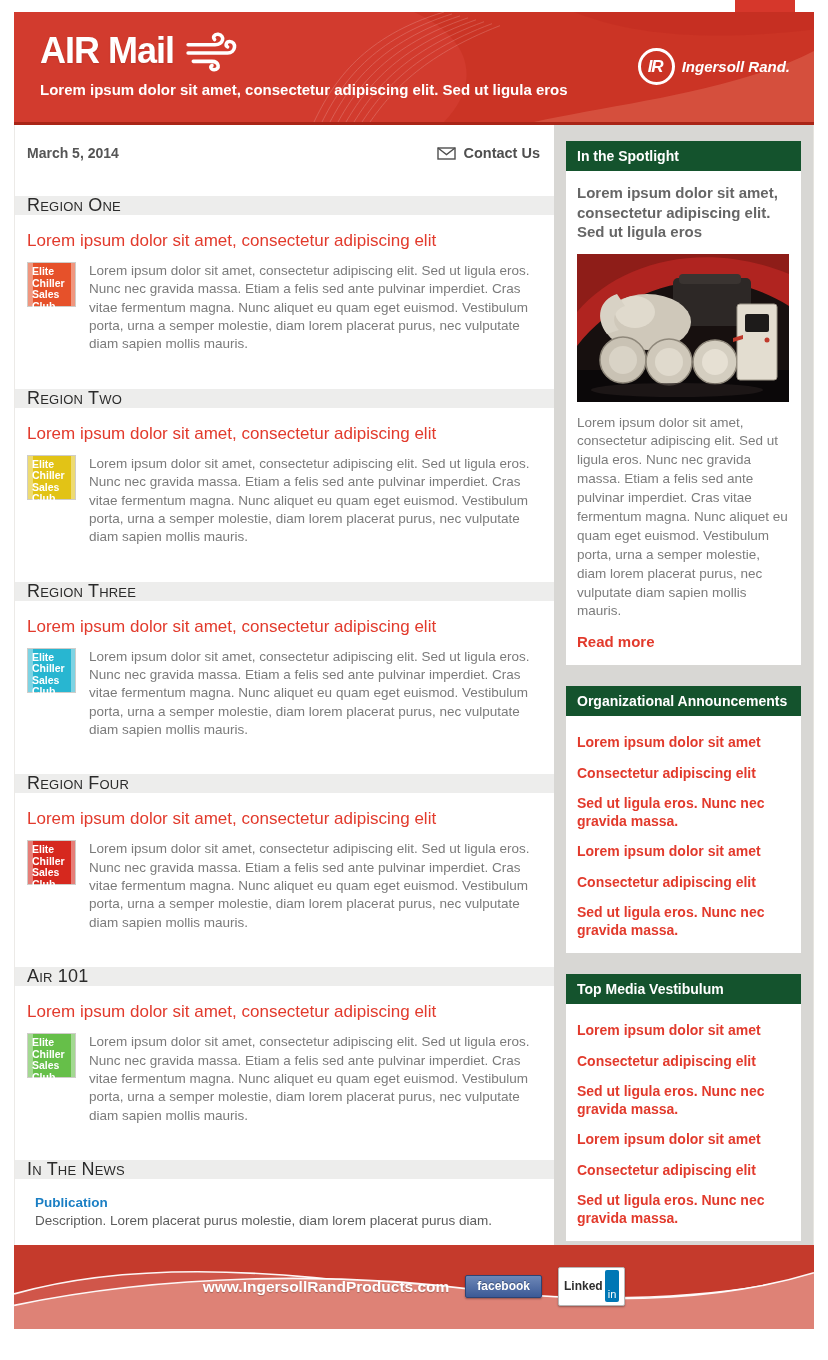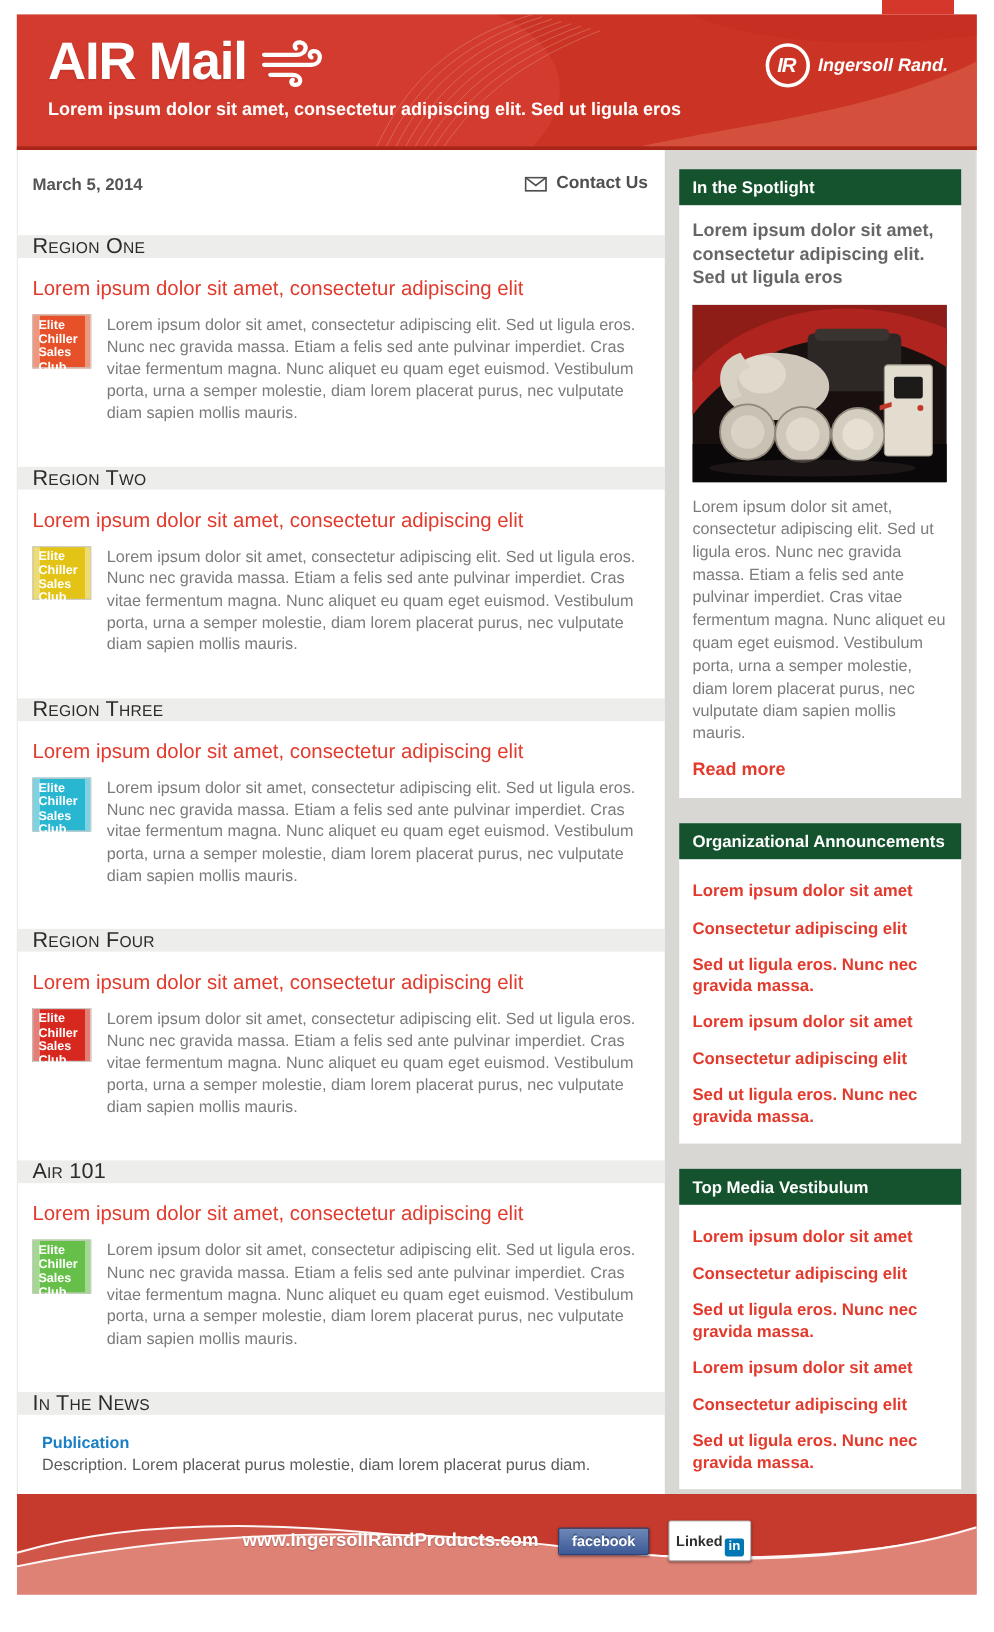--- a/index.html
+++ b/index.html
@@ -15,26 +15,26 @@
   
   .container { width:800px; margin:0 auto; }
   .header {
     position:relative; height:113px; background:#d23b2e;
     border-bottom:3px solid #a92517; overflow:hidden;
   }
   .header-deco { position:absolute; inset:0; width:100%; height:100%; }
   .header-content { position:relative; padding:18px 0 0 26px; }
   .title-row { display:flex; align-items:center; gap:12px; }
   .masthead-title {
-    color:#fff; font-size:44px; font-weight:bold; letter-spacing:-1px; line-height:1;
+    color:#fff; font-size:36px; font-weight:bold; letter-spacing:-1px; line-height:1;
     text-shadow:0 1px 2px rgba(0,0,0,.12);
   }
   .wind-icon { width:52px; height:40px; margin-top:2px; }
   .masthead-subtitle { color:#fff; font-size:15px; font-weight:bold; margin-top:9px; }
-  .brand { position:absolute; right:24px; top:24px; display:flex; align-items:center; gap:7px; }
+  .brand { position:absolute; right:24px; top:36px; display:flex; align-items:center; gap:7px; }
   .brand-circle {
     width:37px; height:37px; border:3px solid #fff; border-radius:50%;
     display:flex; align-items:center; justify-content:center;
     color:#fff; font-size:17px; font-weight:bold; font-style:italic;
     letter-spacing:-1px; padding-right:2px;
   }
   .brand-name { color:#fff; font-size:15px; font-weight:bold; font-style:italic; }
 
   
   .main { display:flex; height:1120px; }
@@ -108,22 +108,22 @@
     background:linear-gradient(#6d87b7,#3c5a96); border:1px solid #2d4373; border-radius:2px;
     color:#fff; font-size:12px; font-weight:bold; padding:3px 11px 4px; cursor:pointer;
     box-shadow:0 1px 2px rgba(0,0,0,.35); text-shadow:0 -1px 0 rgba(0,0,0,.3);
   }
   .li-btn {
     background:#fff; border:1px solid #b7b7b7; border-radius:2px;
     display:flex; align-items:center; padding:2px 5px 3px; cursor:pointer;
     box-shadow:0 1px 2px rgba(0,0,0,.35);
   }
   .li-word { color:#2e2e2e; font-size:12px; font-weight:bold; }
-  .li-in { background:#0077b5; color:#fff; font-size:11px; font-weight:bold;
-    padding:1px 3px 2px; border-radius:2px; margin-left:2px;margin-top:12px; }
+  .li-in { background:#0077b5; color:#fff; font-size:11px; font-weight:normal;
+    padding:18px 3px 2px; border-radius:2px; margin-left:2px; }
   .bottom-strip { height:12px; background:#fff; }
 </style>
 </head>
 <body>
 
 <div class="top-strip">
   <div class="top-tab"></div>
 </div>
 
 <div class="container">

